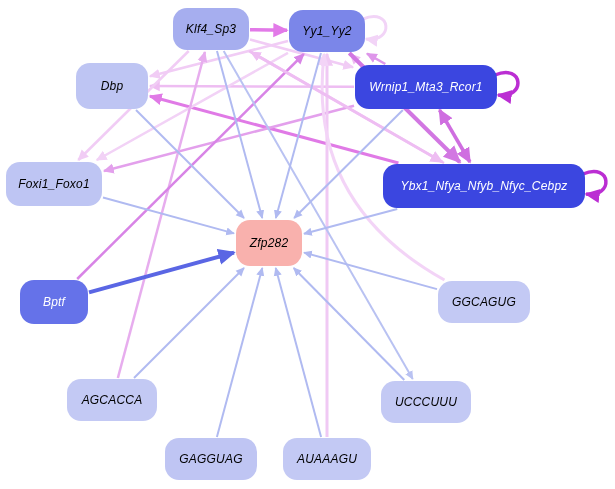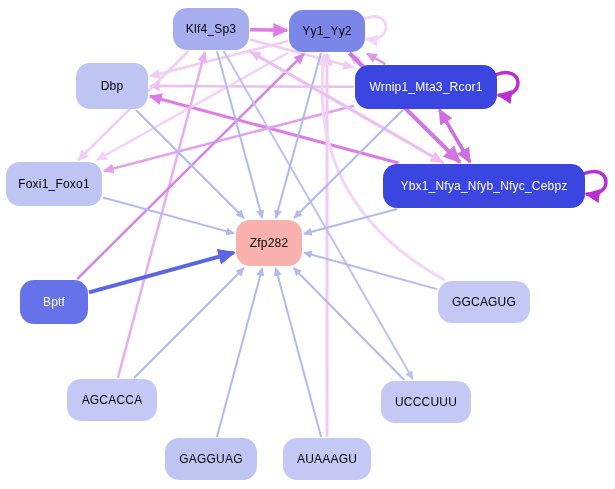--- a/index.html
+++ b/index.html
@@ -10,20 +10,21 @@
     width: 615px;
     height: 489px;
     overflow: hidden;
     font-family: "Liberation Sans", sans-serif;
   }
   .graph-wrap {
     position: relative;
     width: 615px;
     height: 489px;
     background: #ffffff;
+    font-style: italic;
   }
   svg {
     display: block;
   }
   svg text {
     font-family: "Liberation Sans", sans-serif;
     font-size: 12px;
     letter-spacing: 0.2px;
   }
 </style>

